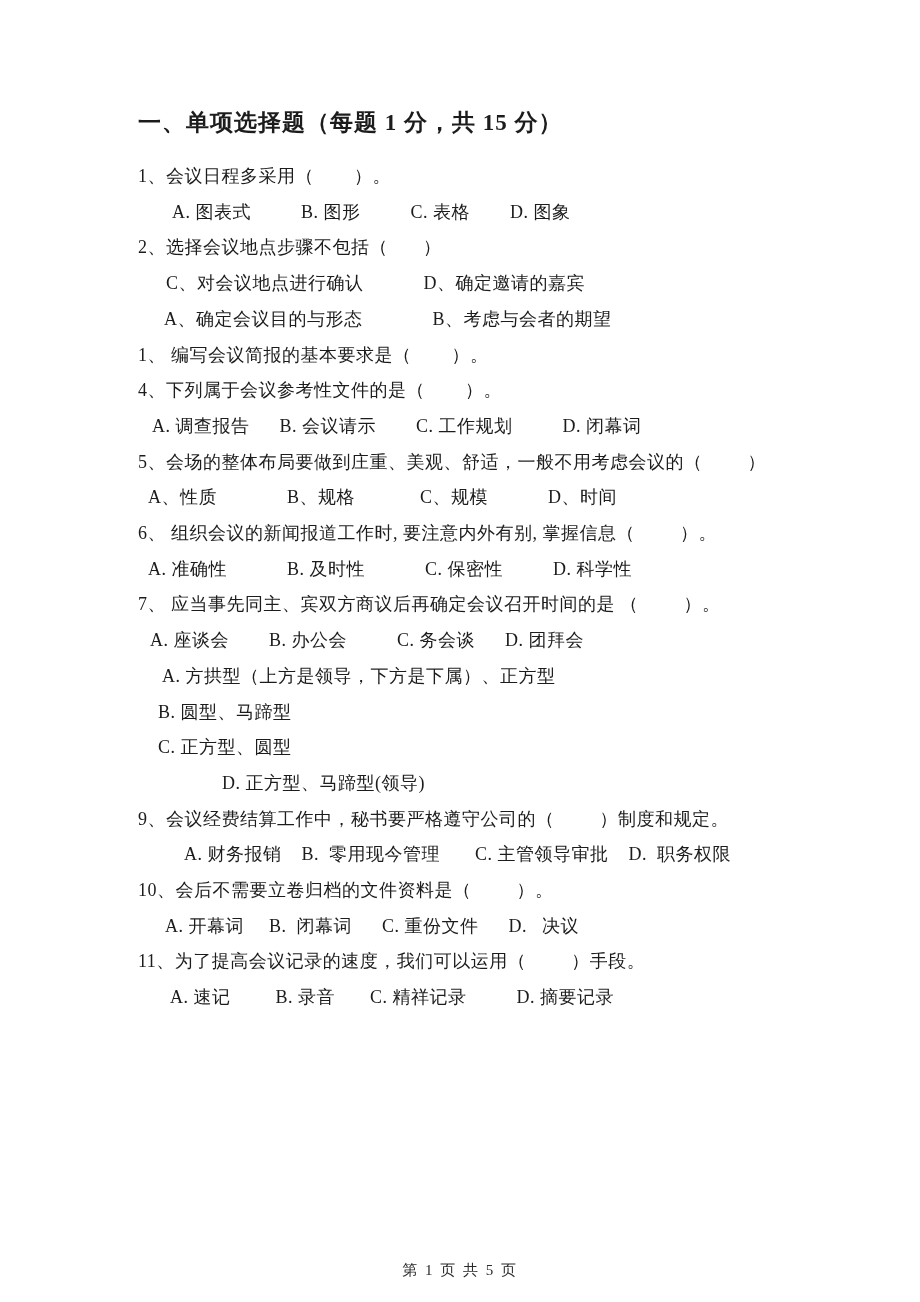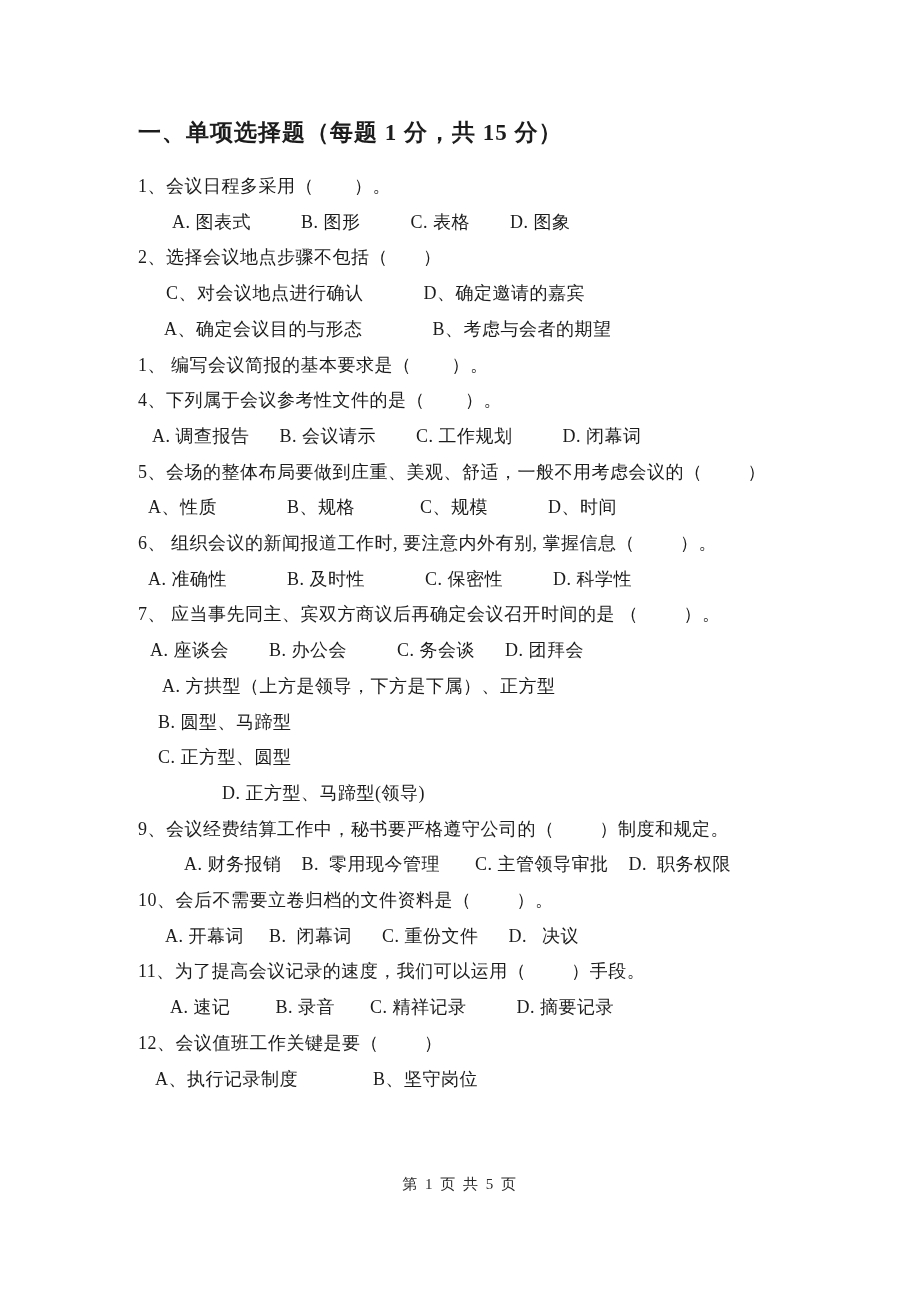--- a/index.html
+++ b/index.html
@@ -11,41 +11,41 @@
     width: 920px;
     height: 1302px;
     position: relative;
     overflow: hidden;
     font-family: "Liberation Serif", "DejaVu Serif", serif;
     color: #1c1c1c;
   }
   .content {
     position: absolute;
     left: 138px;
-    top: 114px;
+    top: 104px;
     right: 30px;
   }
   .doc-title {
     font-size: 23px;
     font-weight: bold;
     line-height: 38px;
     margin: 0 0 17px 0;
     white-space: pre;
     letter-spacing: 1px;
   }
   .line {
     font-size: 18px;
     line-height: 35.7px;
     white-space: pre;
     letter-spacing: 0.5px;
   }
   .opt { margin-left: 34px; }
   .footer {
     position: absolute;
-    top: 1172px;
+    top: 1258px;
     left: 0;
     width: 920px;
     text-align: center;
     font-size: 15px;
     line-height: 24px;
     letter-spacing: 2px;
     color: #2a2a2a;
   }
 </style>
 </head>
@@ -105,20 +105,16 @@
   <div>
     <div class="line">10、会后不需要立卷归档的文件资料是（         ）。</div>
     <div class="line opt" style="margin-left:27px">A. 开幕词     B.  闭幕词      C. 重份文件      D.   决议</div>
   </div>
 
   <div>
     <div class="line">11、为了提高会议记录的速度，我们可以运用（         ）手段。</div>
     <div class="line opt" style="margin-left:32px">A. 速记         B. 录音       C. 精祥记录          D. 摘要记录</div>
   </div>
 
-  <div>
-    <div class="line">12、会议值班工作关键是要（         ）</div>
-    <div class="line opt" style="margin-left:17px">A、执行记录制度               B、坚守岗位</div>
-  </div>
 
 </div>
 
 <div class="footer">第 1 页 共 5 页</div>
 
 </body></html>

